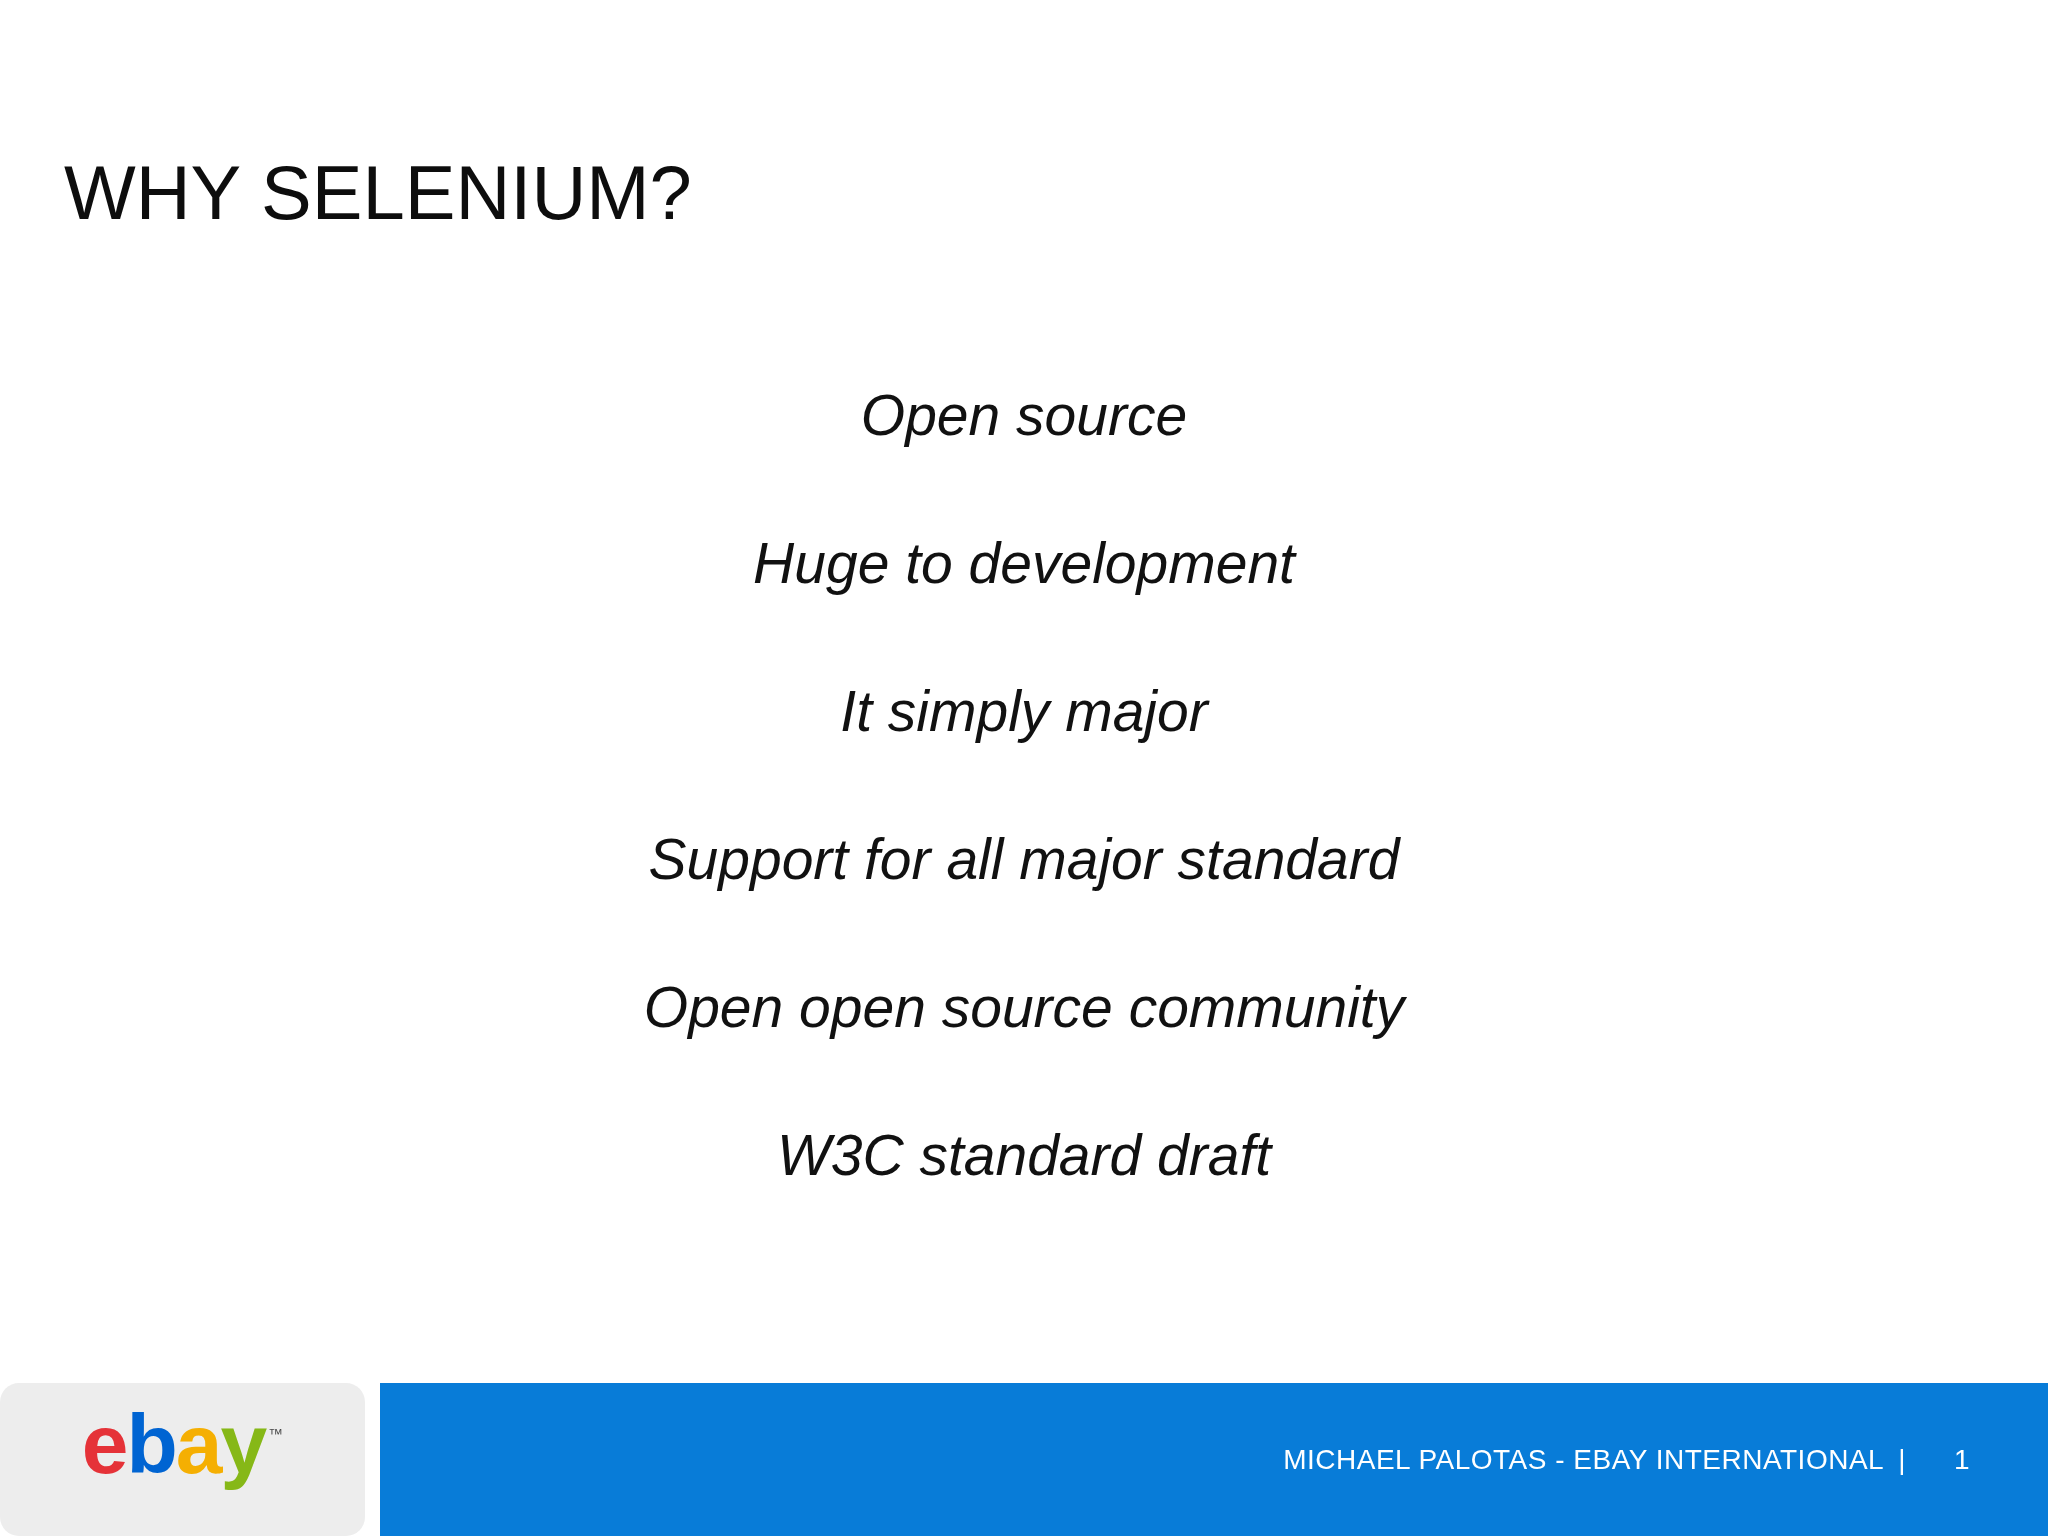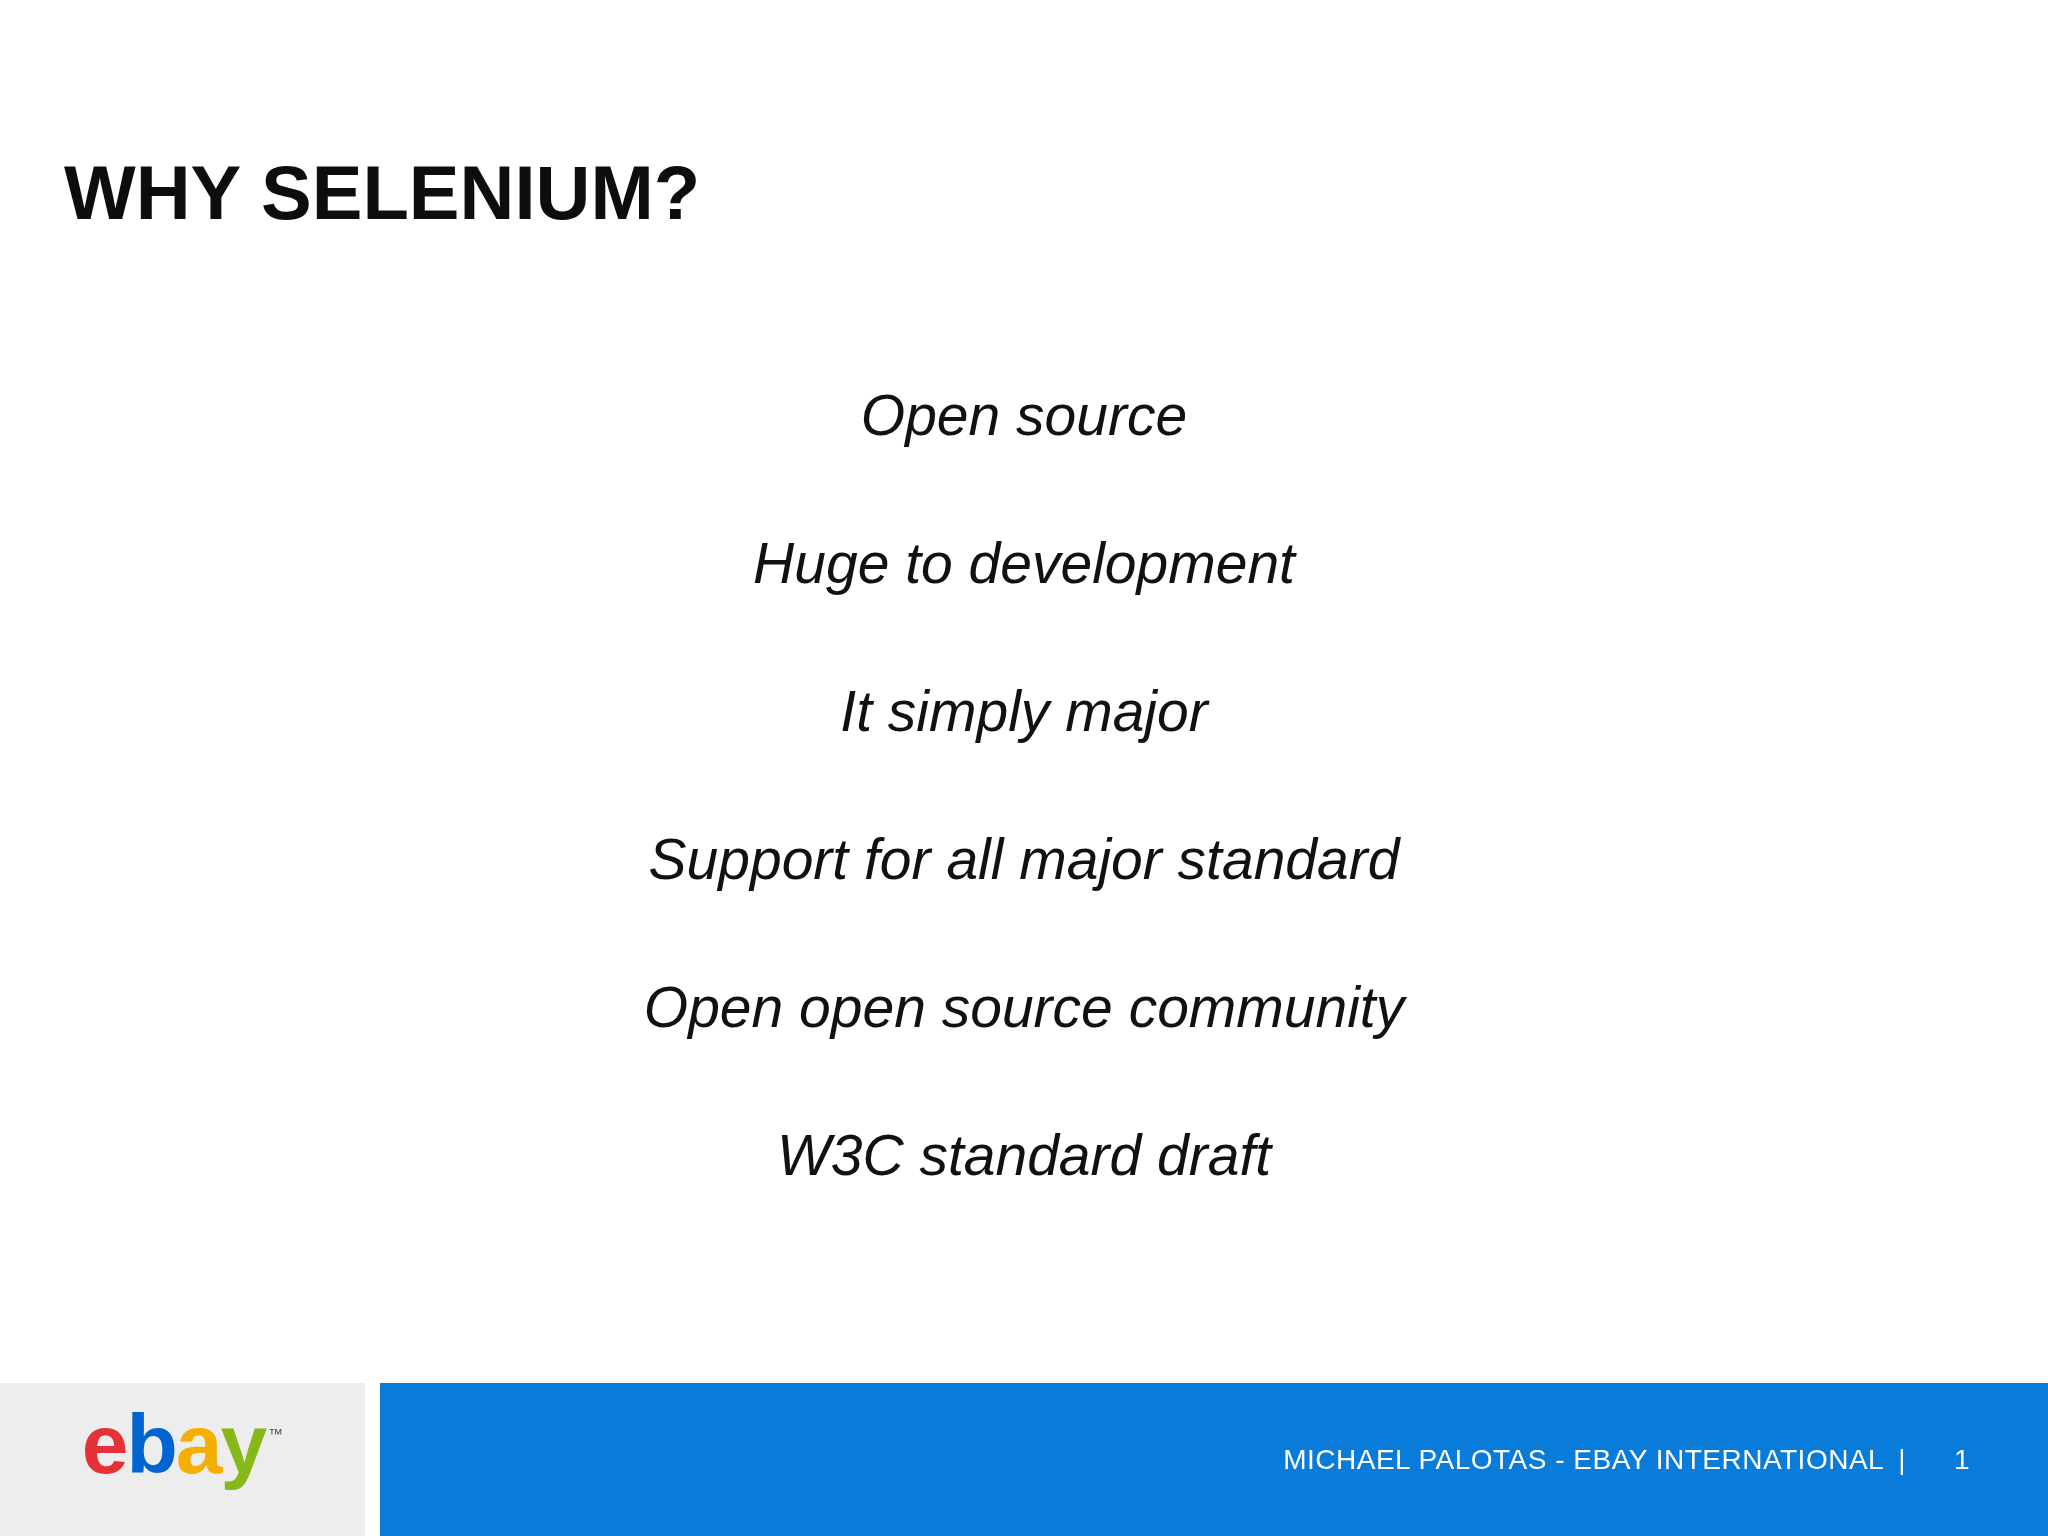--- a/index.html
+++ b/index.html
@@ -16,21 +16,21 @@
     font-family: "Liberation Sans", "DejaVu Sans", sans-serif;
   }
 
   
   .slide-title {
     position: absolute;
     left: 64px;
     top: 104px;
     font-size: 76px;
     line-height: 76px;
-    font-weight: 700;
+    font-weight: 400;
     color: #0d0d0d;
     letter-spacing: 0px;
     white-space: nowrap;
   }
 
   
   .bullet-list {
     position: absolute;
     left: 0;
     right: 0;
@@ -113,21 +113,21 @@
 
   <div class="bullet-list">
     <div class="bullet-item">Open source</div>
     <div class="bullet-item">Huge to development</div>
     <div class="bullet-item">It simply major</div>
     <div class="bullet-item">Support for all major standard</div>
     <div class="bullet-item">Open open source community</div>
     <div class="bullet-item">W3C standard draft</div>
   </div>
 
-  <div class="footer-logo-box" style="background-color: rgb(237, 237, 237);">
+  <div class="footer-logo-box" style="background-color: rgb(237, 237, 237); border-radius: 19px;">
     <div class="ebay-logo">
       <span style="color: rgb(229, 50, 56);">e</span><span style="color: rgb(0, 100, 210);">b</span><span style="color: rgb(245, 175, 2);">a</span><span style="color: rgb(134, 184, 23);">y</span><span class="tm">™</span>
     </div>
   </div>
 
   <div class="footer-bar" style="background-color: rgb(8, 124, 216);">
     <div class="footer-text">
       <span>MICHAEL PALOTAS - EBAY INTERNATIONAL</span>
       <span class="footer-separator">|</span>
       <span class="footer-page-number">1</span>

